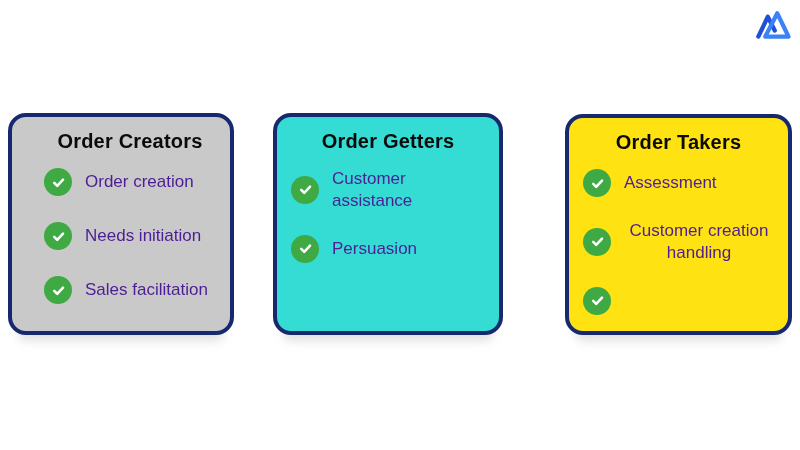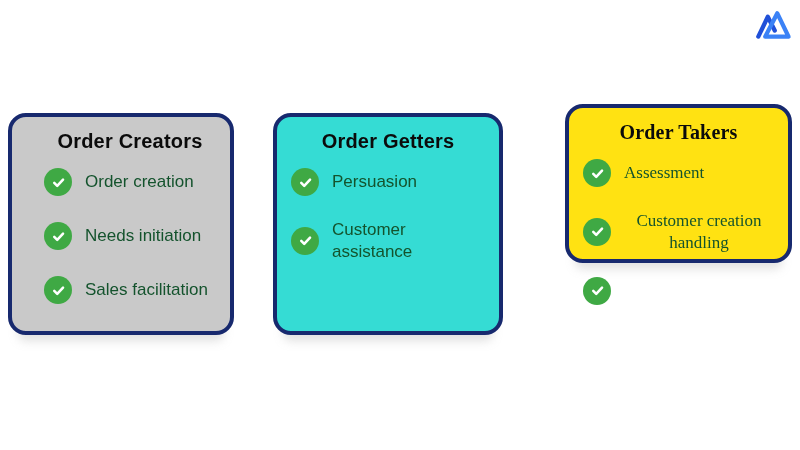--- a/index.html
+++ b/index.html
@@ -26,21 +26,21 @@
     position: absolute;
     top: 113px;
     height: 222px;
     border: 4px solid var(--border, #17296E);
     border-radius: 18px;
     padding: 13px 14px 10px 14px;
     box-shadow: 0 16px 10px -10px rgba(170,170,170,0.35);
   }
   .card.c0 { left: 8px;   width: 226px; padding-left: 32px; }
   .card.c1 { left: 273px; width: 230px; }
-  .card.c2 { left: 565px; width: 227px; height: 159px; top: 104px; font-family: Liberation Serif, serif; }
+  .card.c2 { left: 565px; width: 227px; height: 221px; top: 114px; }
 
   .card-title {
     text-align: center;
     font-size: 20px;
     font-weight: 700;
     color: #0b0b0b;
     letter-spacing: 0.2px;
     margin-bottom: 15px;
   }
 
@@ -62,21 +62,21 @@
     background: var(--check, #3FA944);
     display: flex;
     align-items: center;
     justify-content: center;
   }
   .check svg { width: 17px; height: 17px; display: block; }
 
   .item-label {
     font-size: 17px;
     line-height: 1.28;
-    color: #14532d;
+    color: #4c1d95;
   }
   .c1 .item-label { max-width: 122px; }
   .c2 .item-label { max-width: 152px; text-align: center; }
 </style>
 </head>
 <body style="--border: #17296E; --check: #3FA944;">
 
 <div class="logo">
   <svg viewBox="0 0 44 40" fill="none">
     <path d="M5 32 L16 9 L24 25" class="logo-dark" stroke-width="5" stroke-linecap="round" stroke-linejoin="round" stroke="#2050D8"></path>
@@ -116,29 +116,29 @@
 
 <div class="card c1" style="background-color: rgb(53, 220, 212);">
   <div class="card-title">Order Getters</div>
   <ul class="item-list">
     <li class="item">
       <span class="check">
         <svg viewBox="0 0 24 24">
             <path d="M6 12.6l4.2 4.2L18.4 8" stroke="#fff" stroke-width="3.6" fill="none" stroke-linecap="round" stroke-linejoin="round"></path>
           </svg>
       </span>
-      <span class="item-label">Persuasion</span>
+      <span class="item-label">Customer assistance</span>
     </li>
     <li class="item">
       <span class="check">
         <svg viewBox="0 0 24 24">
             <path d="M6 12.6l4.2 4.2L18.4 8" stroke="#fff" stroke-width="3.6" fill="none" stroke-linecap="round" stroke-linejoin="round"></path>
           </svg>
       </span>
-      <span class="item-label">Customer assistance</span>
+      <span class="item-label">Persuasion</span>
     </li>
   </ul>
 </div>
 
 <div class="card c2" style="background-color: rgb(255, 226, 18);">
   <div class="card-title">Order Takers</div>
   <ul class="item-list">
     <li class="item">
       <span class="check">
         <svg viewBox="0 0 24 24">

